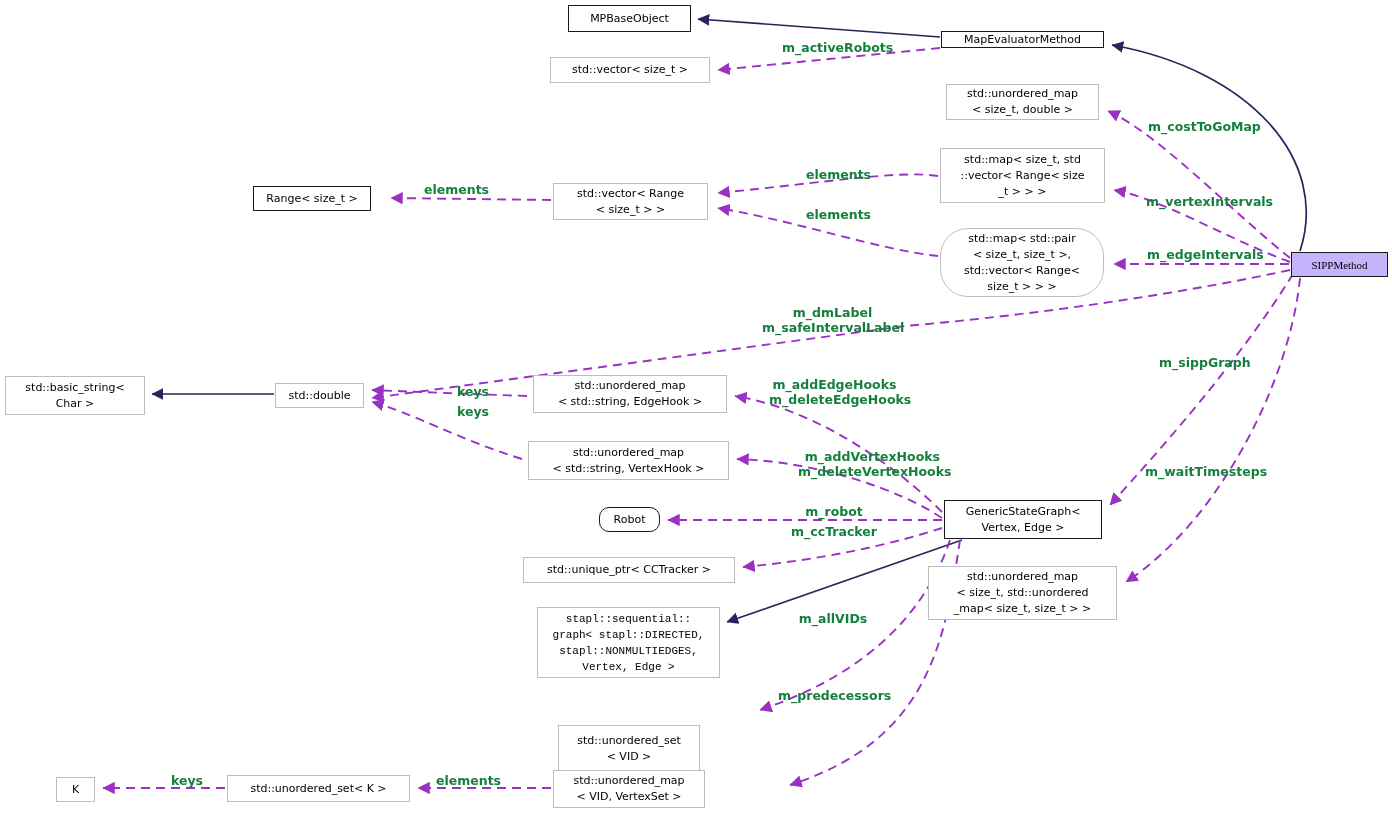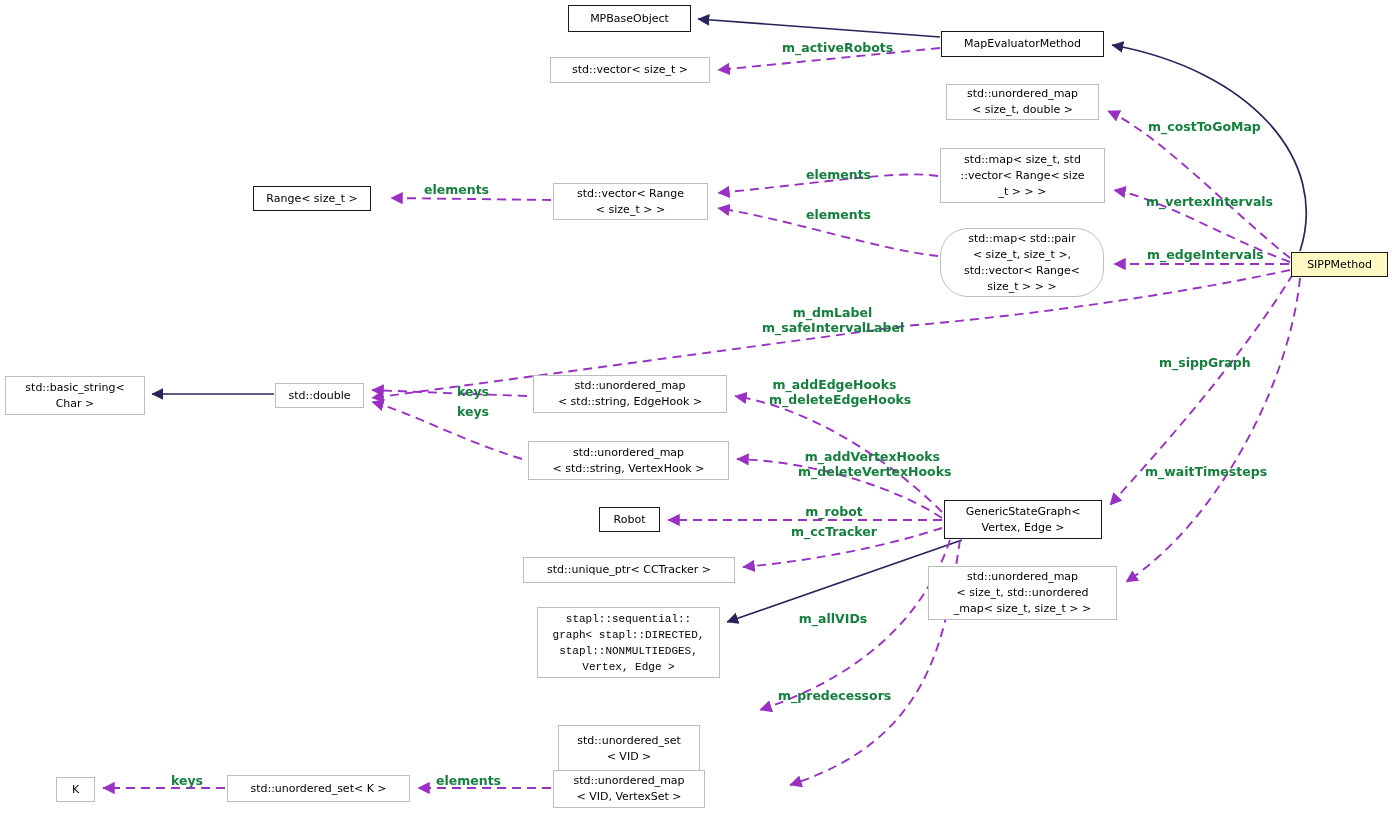--- a/index.html
+++ b/index.html
@@ -20,21 +20,21 @@
     background:#ffffff;
     color:#000000;
     font-size:11px;
     line-height:16px;
     white-space:pre-line;
     padding:2px 4px;
     z-index:3;
   }
   .node.plain{border:1px solid #bdbdbd;}
   .node.strong{border:1.6px solid #1a1a1a;}
-  .node.current{border:1.6px solid #1a1a1a;background:#fef9c3;}
+  .node.current{border:1.6px solid #1a1a1a;background:#c4b5fd;font-family:Liberation Serif, serif;}
 
   .elabel{
     position:absolute;
     font-size:12.5px;
     line-height:15px;
     color:#15803d;
     white-space:pre-line;
     text-align:center;
     z-index:4;
     background:transparent;
@@ -95,42 +95,42 @@
       <path d="M 960 540 C 945 640 930 740 790 785"></path>
 
       <path d="M 551 788 L 418 788"></path>
       <path d="M 225 788 L 103 788"></path>
     </g>
   </svg>
 
   <div id="nodes">
       <div class="node strong" style="left: 568px; top: 5px; width: 123px; height: 27px;">MPBaseObject</div>
       <div class="node plain" style="left: 550px; top: 57px; width: 160px; height: 26px;">std::vector&lt; size_t &gt;</div>
-      <div class="node strong" style="left: 941px; top: 31px; width: 163px; height: 26px;">MapEvaluatorMethod</div>
+      <div class="node strong" style="left: 941px; top: 31px; width: 163px; height: 17px;">MapEvaluatorMethod</div>
       <div class="node plain" style="left: 946px; top: 84px; width: 153px; height: 36px;">std::unordered_map
 &lt; size_t, double &gt;</div>
       <div class="node strong" style="left: 253px; top: 186px; width: 118px; height: 25px;">Range&lt; size_t &gt;</div>
       <div class="node plain" style="left: 553px; top: 183px; width: 155px; height: 37px;">std::vector&lt; Range
 &lt; size_t &gt; &gt;</div>
       <div class="node plain" style="left: 940px; top: 148px; width: 165px; height: 55px;">std::map&lt; size_t, std
 ::vector&lt; Range&lt; size
 _t &gt; &gt; &gt;</div>
       <div class="node plain" style="left: 940px; top: 228px; width: 164px; height: 69px; border-radius: 28px;">std::map&lt; std::pair
 &lt; size_t, size_t &gt;,
 std::vector&lt; Range&lt;
 size_t &gt; &gt; &gt;</div>
       <div class="node current" style="left: 1291px; top: 252px; width: 97px; height: 25px;">SIPPMethod</div>
       <div class="node plain" style="left: 5px; top: 376px; width: 140px; height: 39px;">std::basic_string&lt;
 Char &gt;</div>
       <div class="node plain" style="left: 275px; top: 383px; width: 89px; height: 25px;">std::double</div>
       <div class="node plain" style="left: 533px; top: 375px; width: 194px; height: 38px;">std::unordered_map
 &lt; std::string, EdgeHook &gt;</div>
       <div class="node plain" style="left: 528px; top: 441px; width: 201px; height: 39px;">std::unordered_map
 &lt; std::string, VertexHook &gt;</div>
-      <div class="node strong" style="left: 599px; top: 507px; width: 61px; height: 25px;">Robot</div>
+      <div class="node strong" style="left: 599px; top: 507px; width: 61px; height: 25px; border-radius: 10px;">Robot</div>
       <div class="node strong" style="left: 944px; top: 500px; width: 158px; height: 39px;">GenericStateGraph&lt;
 Vertex, Edge &gt;</div>
       <div class="node plain" style="left: 523px; top: 557px; width: 212px; height: 26px;">std::unique_ptr&lt; CCTracker &gt;</div>
       <div class="node plain" style="left: 928px; top: 566px; width: 189px; height: 54px;">std::unordered_map
 &lt; size_t, std::unordered
 _map&lt; size_t, size_t &gt; &gt;</div>
       <div class="node plain" style="left: 537px; top: 607px; width: 183px; height: 71px; font-family: Liberation Mono, monospace;">stapl::sequential::
 graph&lt; stapl::DIRECTED,
 stapl::NONMULTIEDGES,
 Vertex, Edge &gt;</div>

